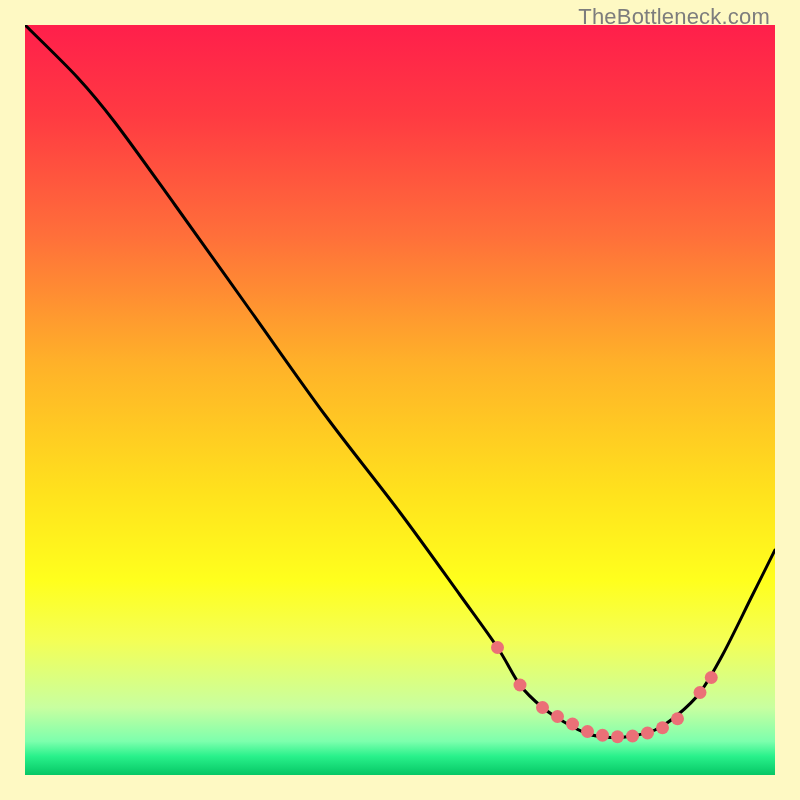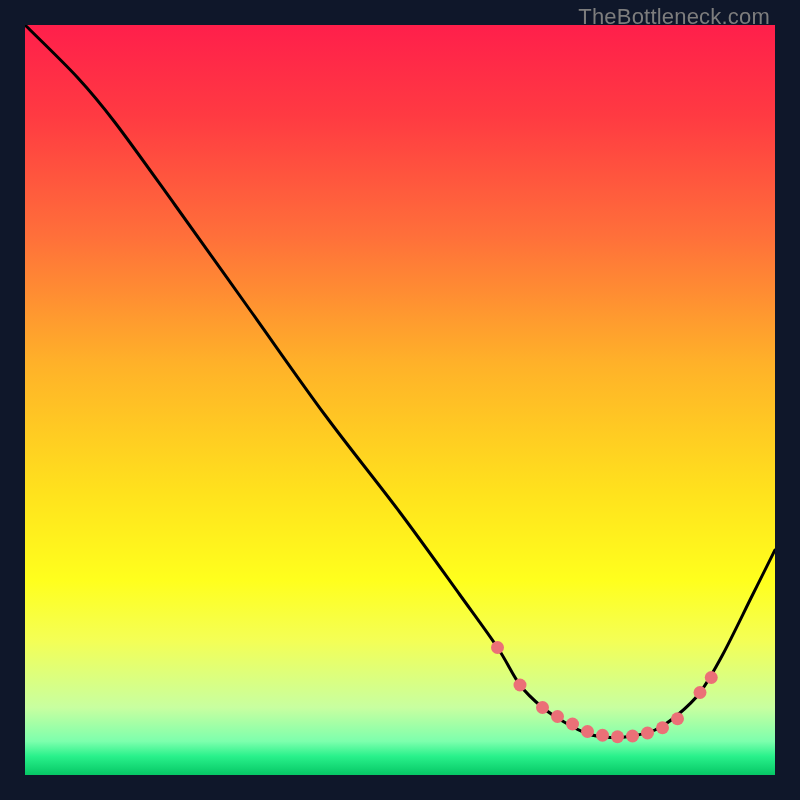--- a/index.html
+++ b/index.html
@@ -7,21 +7,21 @@
     padding: 0;
     width: 800px;
     height: 800px;
     background: #000;
     overflow: hidden;
   }
   .stage {
     position: relative;
     width: 800px;
     height: 800px;
-    background: #0f172a;
+    background: #fef9c3;
   }
   .plot {
     position: absolute;
     left: 25px;
     top: 25px;
     width: 750px;
     height: 750px;
     overflow: hidden;
   }
   .gradient {

